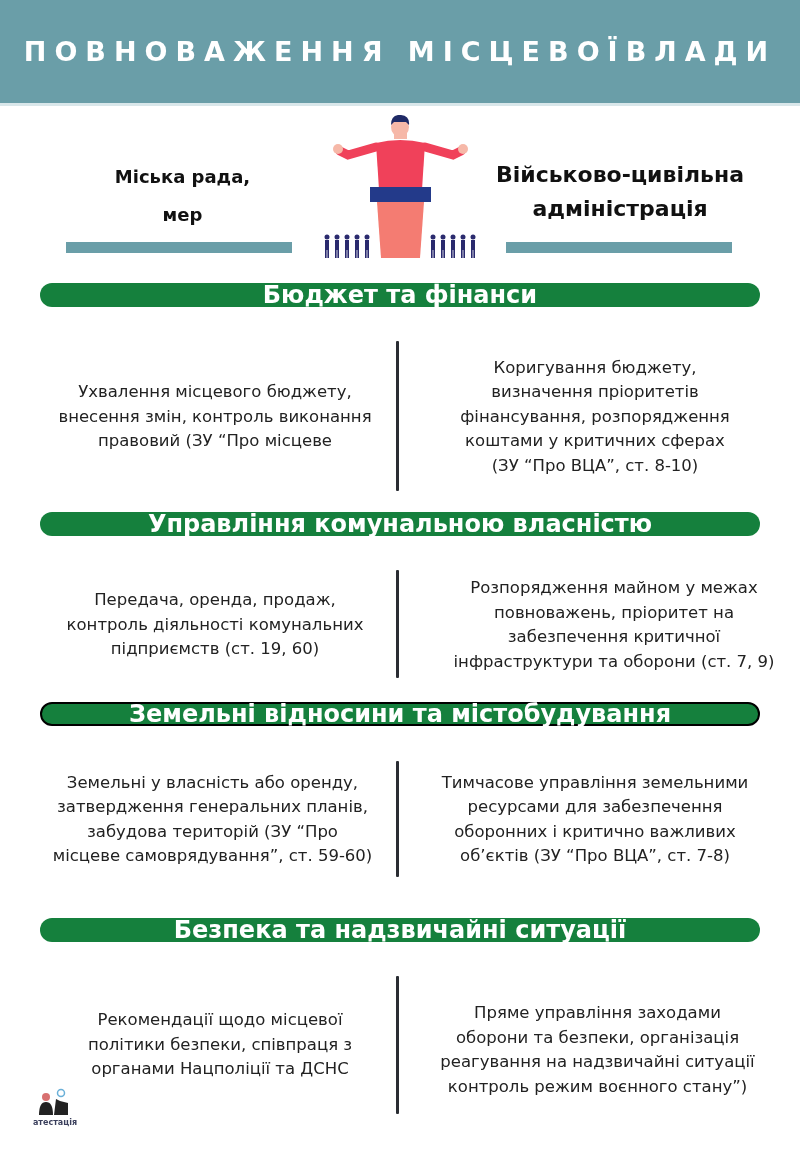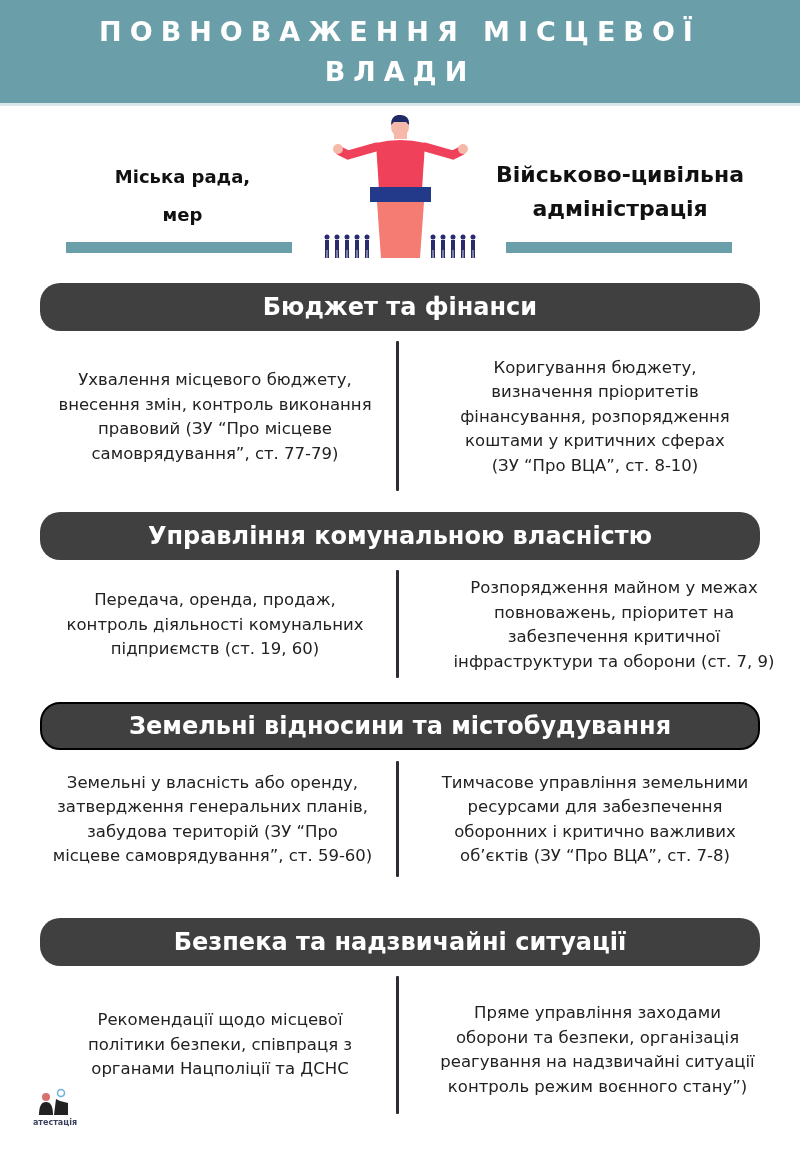--- a/index.html
+++ b/index.html
@@ -2,38 +2,38 @@
 <html><head>
 <meta charset="utf-8">
 <style>
   * { box-sizing: border-box; margin: 0; padding: 0; }
   html, body { width: 800px; height: 1150px; background: #ffffff; overflow: hidden; }
   body { font-family: "DejaVu Sans", sans-serif; color: #1e1e1e; position: relative; }
 
   .header {
     position: absolute; left: 0; top: 0; width: 800px; height: 103px;
     background: #6a9ea8;
-    display: flex; flex-direction: column; align-items: center; justify-content: center;
+    display: flex; flex-direction: row; align-items: center; justify-content: center;
     color: #ffffff; font-weight: bold; font-size: 27px; letter-spacing: 8px;
     line-height: 40px; text-align: center;
   }
   .header-line { position: absolute; left: 0; top: 103px; width: 800px; height: 3px; background: #d9e7ea; }
 
   .side-title {
     position: absolute; text-align: center; font-weight: bold; color: #111;
     font-size: 18px; line-height: 38px;
   }
   .side-title.right { font-size: 22px; line-height: 34px; }
   .underbar { position: absolute; height: 11px; background: #6a9ea8; }
 
   .figure { position: absolute; left: 318px; top: 115px; width: 165px; height: 150px; }
 
   .banner {
-    position: absolute; left: 40px; width: 720px; height: 48px;
-    background: #404040; border-radius: 20px;
+    position: absolute; left: 40px; width: 720px; height: 24px;
+    background: #15803d; border-radius: 20px;
     display: flex; align-items: center; justify-content: center;
     color: #ffffff; font-weight: bold; font-size: 24px;
   }
   .banner.outlined { border: 2px solid #000000; }
 
   .cell {
     position: absolute; display: flex; align-items: center; justify-content: center;
     text-align: center; font-size: 16.5px; line-height: 24.5px; color: #222;
   }
   .divider { position: absolute; left: 396px; width: 3px; background: #2a2d33; border-radius: 1px; }
@@ -143,21 +143,20 @@
 </svg>
 
 <div class="banner" style="top:283px;">
   <span>Бюджет та фінанси</span>
 </div>
 <div class="cell" style="left:40px; top:342px; width:350px; height:150px;">
   <div>
     <div>Ухвалення місцевого бюджету,</div>
     <div>внесення змін, контроль виконання</div>
     <div>правовий (ЗУ “Про місцеве</div>
-    <div>самоврядування”, ст. 77-79)</div>
   </div>
 </div>
 <div class="divider" style="top:341px; height:150px;"></div>
 <div class="cell" style="left:405px; top:342px; width:380px; height:150px;">
   <div>
     <div>Коригування бюджету,</div>
     <div>визначення пріоритетів</div>
     <div>фінансування, розпорядження</div>
     <div>коштами у критичних сферах</div>
     <div>(ЗУ “Про ВЦА”, ст. 8-10)</div>

